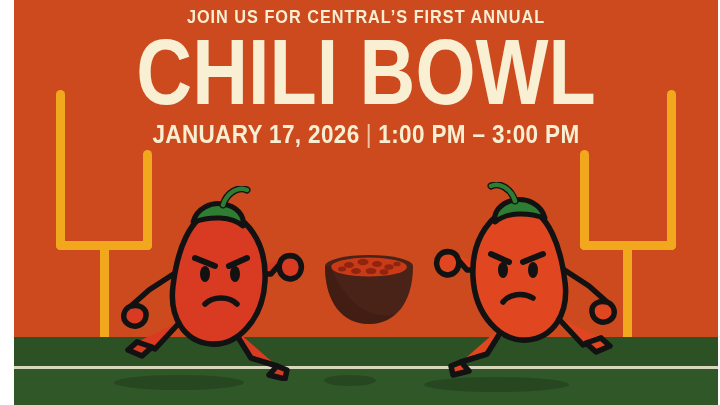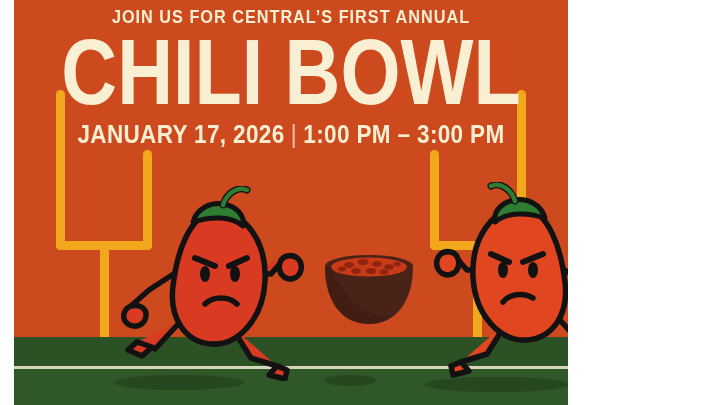--- a/index.html
+++ b/index.html
@@ -4,21 +4,21 @@
 <title>Chili Bowl Event Flyer</title>
 <style>
   * { margin:0; padding:0; box-sizing:border-box; }
   html, body {
     width:720px; height:405px; overflow:hidden;
     background:#ffffff;
     font-family:"Liberation Sans", sans-serif;
   }
   #flyer {
     position:absolute; left:14px; top:0;
-    width:554px; height:405px;
+    width:704px; height:405px;
     overflow:hidden;
     background:#cd4a1e;
   }
   
   .field {
     position:absolute; left:0; right:0; top:337px; bottom:0;
     background:#2e5526;
   }
   .field-band {
     position:absolute; left:0; right:0; top:0; height:30px;

